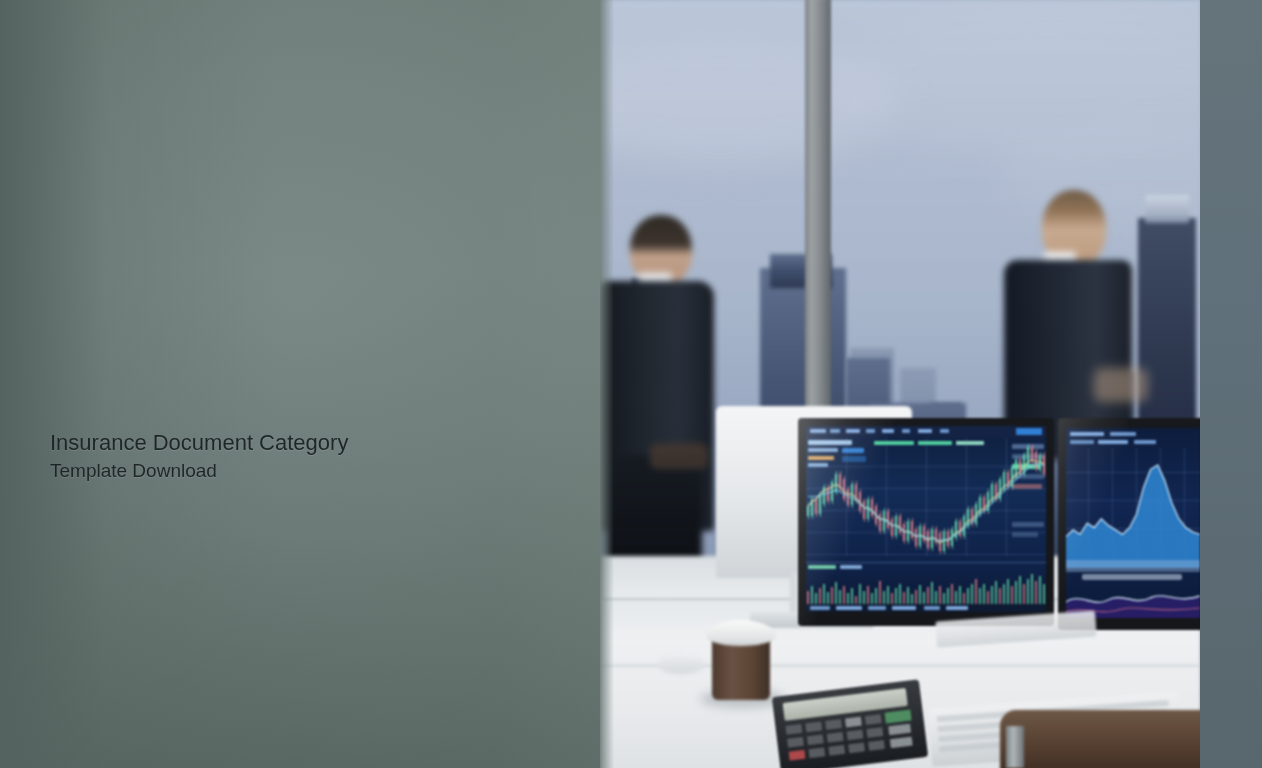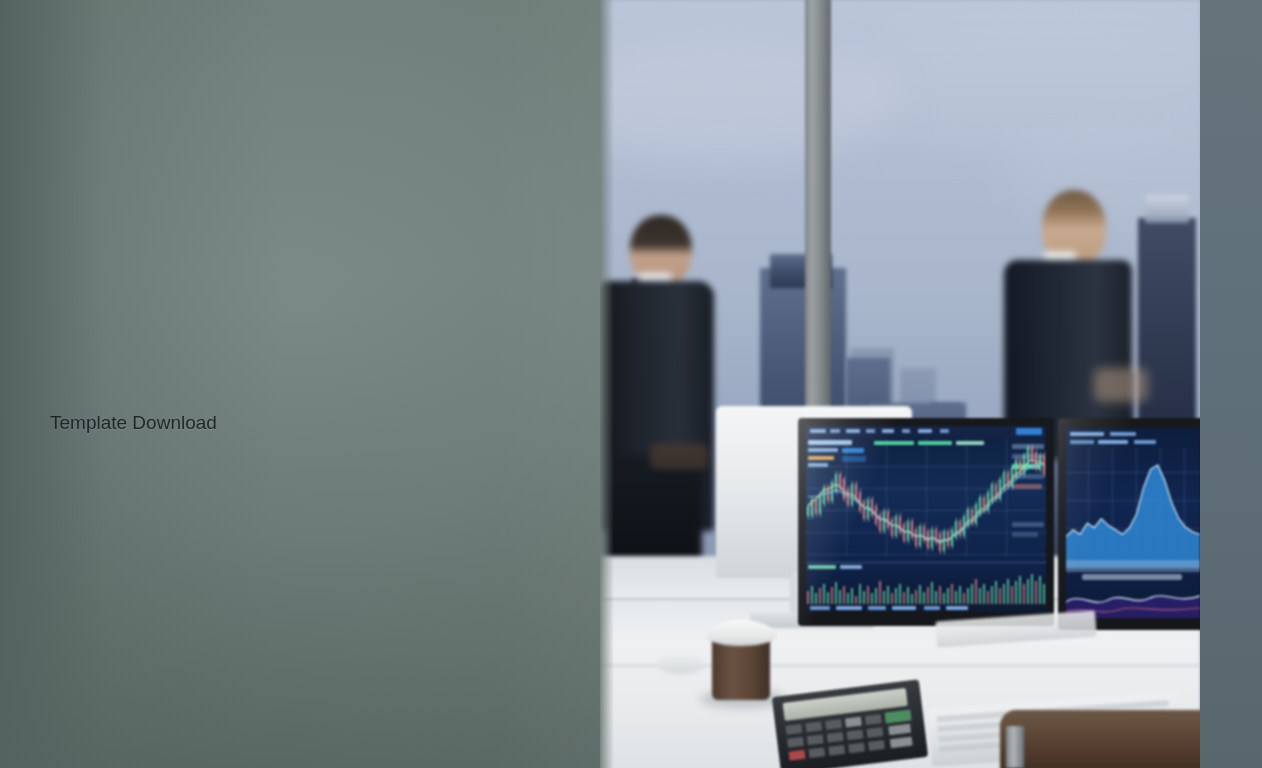--- a/index.html
+++ b/index.html
@@ -271,21 +271,20 @@
     white-space: pre-line;
   }
   .subtitle {
     margin-top: 24px;
     font-size: 22px;
     line-height: 30px;
     color: #1f2628;
     text-shadow: 0 1px 1px rgba(255,255,255,0.12);
   }
   .subtitle2 {
-    margin-top: 6px;
     font-size: 19px;
     line-height: 26px;
     color: #1f2628;
     text-shadow: 0 1px 1px rgba(255,255,255,0.12);
   }
 </style>
 </head>
 <body>
 
 <div id="slide">
@@ -713,16 +712,17 @@
     <div class="chair" style="left:400px;top:710px;width:230px;height:70px;"></div>
     <div class="chair-post" style="left:406px;top:726px;width:18px;height:42px;"></div>
 
     <div class="photo-soft"></div>
     <div class="photo-left-fade"></div>
   </div>
 
   <div class="right-strip"></div>
 
   <div class="text-block">
+    <div class="subtitle">Insurance Document Category</div>
     <div class="subtitle2">Template Download</div>
   </div>
 
 </div>
 
 </body></html>

